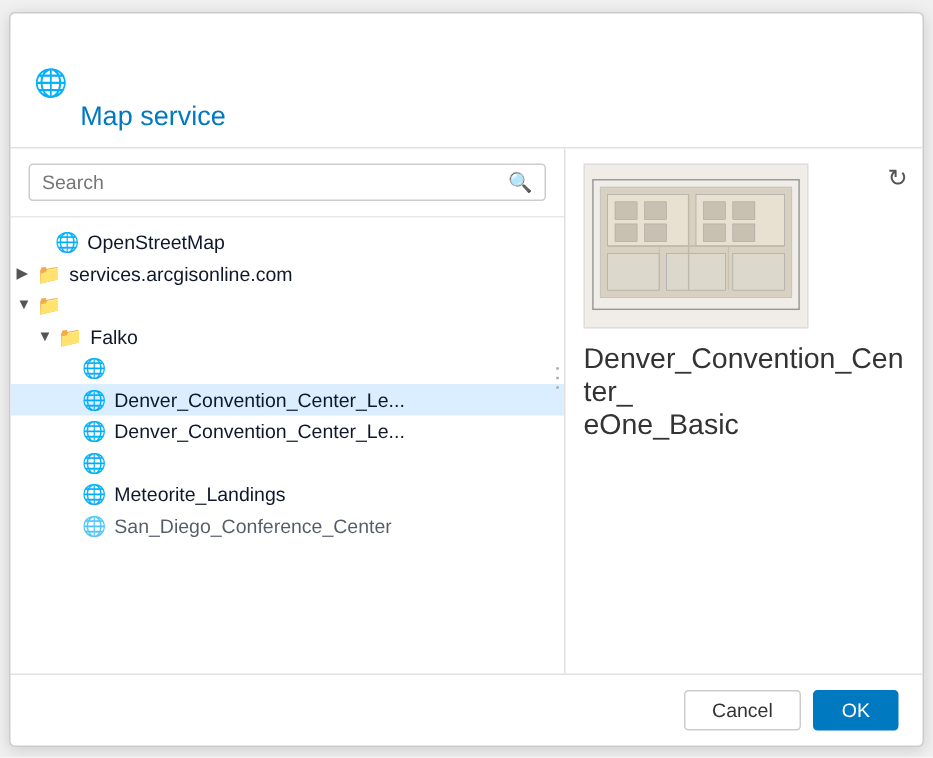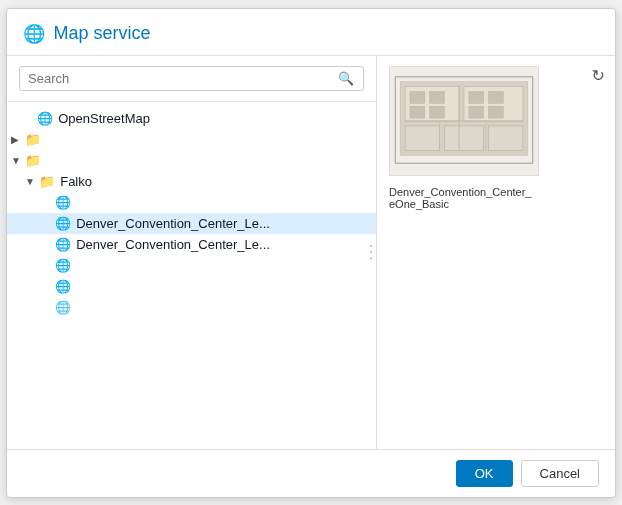--- a/index.html
+++ b/index.html
@@ -31,20 +31,21 @@
       gap: 8px;
     }
     .globe-icon-header {
       color: #0079c1;
       font-size: 18px;
     }
     .dialog-title {
       font-size: 18px;
       color: #0079c1;
       font-weight: 400;
+      margin-top: 44px;
     }
     .dialog-body {
       display: flex;
       flex: 1;
       overflow: hidden;
       justify-content: flex-end;
     }
     .left-panel {
       width: 370px;
       border-right: 1px solid #e0e0e0;
@@ -143,21 +144,21 @@
       border: 1px solid #ddd;
       background: #f5f5f5;
       overflow: hidden;
       margin-bottom: 10px;
     }
     .preview-svg {
       width: 100%;
       height: 100%;
     }
     .preview-title {
-      font-size: 11px;
+      font-size: 19px;
       color: #333;
       font-weight: 500;
       word-break: break-word;
     }
     .split-handle {
       position: absolute;
       left: 368px;
       top: 0;
       bottom: 0;
       width: 6px;
@@ -223,20 +224,21 @@
 
         <div class="tree-item" style="padding-left:16px;">
           <span class="chevron">&nbsp;&nbsp;</span>
           <span class="item-icon globe-icon">🌐</span>
           <span class="item-label">OpenStreetMap</span>
         </div>
 
         <div class="tree-item" style="padding-left:4px;">
           <span class="chevron" style="color:#555;">▶</span>
           <span class="item-icon folder-icon">📁</span>
+          <span class="item-label">services.arcgisonline.com</span>
         </div>
 
         <div class="tree-item" style="padding-left:4px;">
           <span class="chevron" style="color:#555;">▼</span>
           <span class="item-icon folder-icon">📁</span>
         </div>
 
         <div class="tree-item" style="padding-left:18px;">
           <span class="chevron" style="color:#555;">▼</span>
           <span class="item-icon folder-icon">📁</span>
@@ -261,25 +263,27 @@
         </div>
 
         <div class="tree-item" style="padding-left:34px;">
           <span class="chevron">&nbsp;&nbsp;</span>
           <span class="item-icon globe-icon">🌐</span>
         </div>
 
         <div class="tree-item" style="padding-left:34px;">
           <span class="chevron">&nbsp;&nbsp;</span>
           <span class="item-icon globe-icon">🌐</span>
+          <span class="item-label">Meteorite_Landings</span>
         </div>
 
         <div class="tree-item" style="padding-left:34px; opacity:0.7;">
           <span class="chevron">&nbsp;&nbsp;</span>
           <span class="item-icon globe-icon">🌐</span>
+          <span class="item-label">San_Diego_Conference_Center</span>
         </div>
       </div>
     </div>
 
     <div class="split-handle">
       <span class="split-dots">···</span>
     </div>
 
     <div class="right-panel">
       <span class="refresh-icon">↻</span>
@@ -313,16 +317,16 @@
         </svg>
       </div>
       <div class="preview-title">
         <span>Denver_Convention_Center_</span><br>
         <span>eOne_Basic</span>
       </div>
     </div>
   </div>
 
   <div class="dialog-footer">
+    <button class="btn btn-secondary">Cancel</button>
     <button class="btn btn-primary">OK</button>
-    <button class="btn btn-secondary">Cancel</button>
   </div>
 </div>
 
 </body></html>

